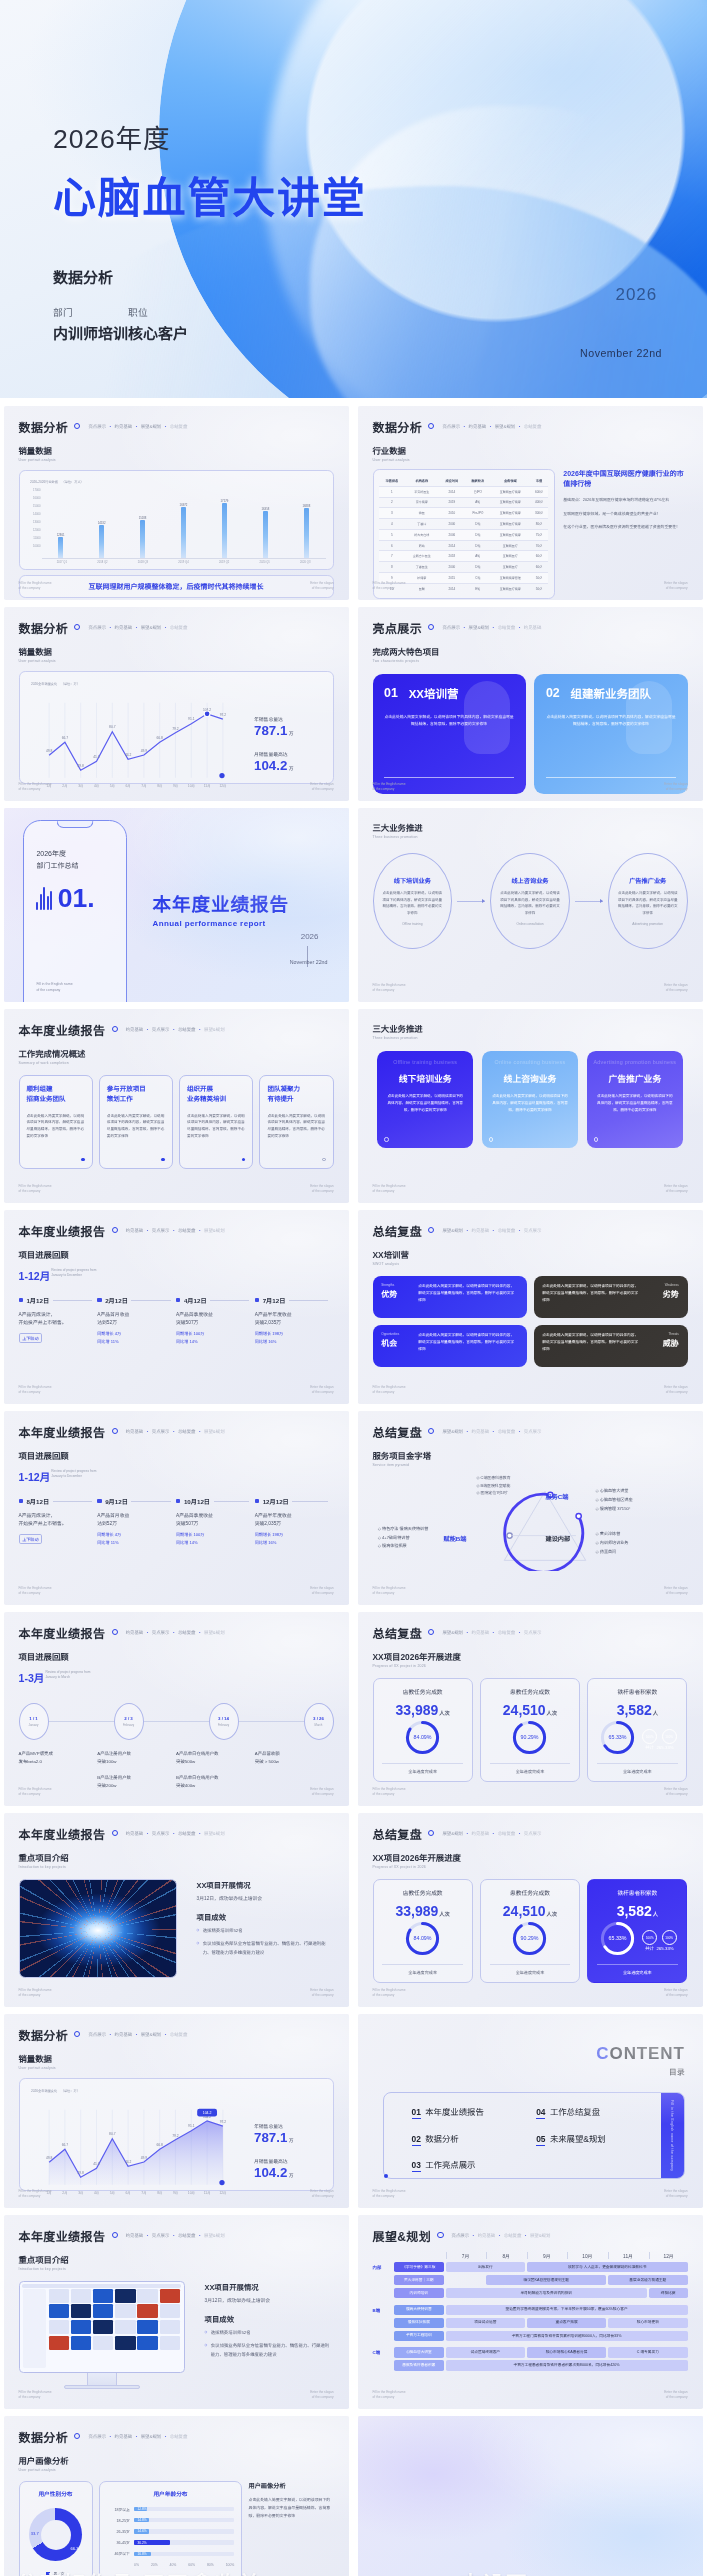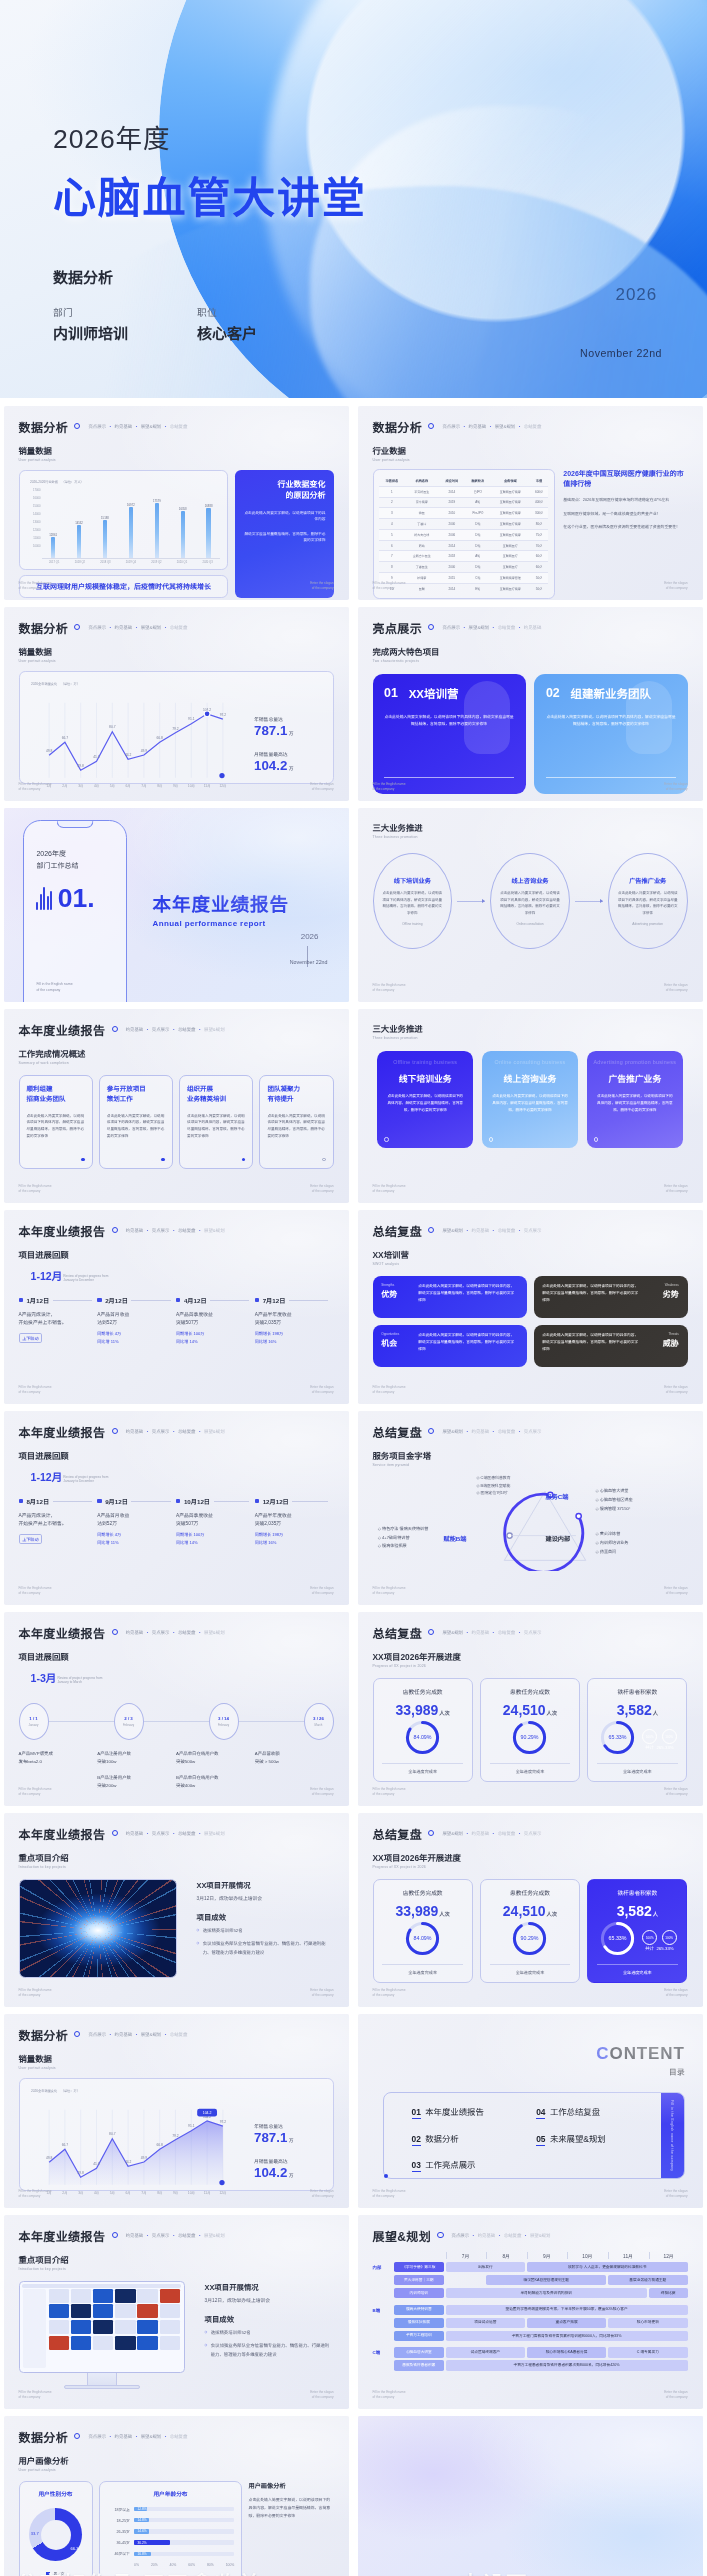--- a/index.html
+++ b/index.html
@@ -49,21 +49,21 @@
   }
   .cover-inner { position: relative; z-index: 4; padding: 117px 0 0 53px; }
   .cv-year { font-size: 26.5px; letter-spacing: 0.9px; color: #2c3140; font-weight: 400; }
   .cv-title {
     margin-top: 7px; font-size: 43px; font-weight: 800; letter-spacing: 1.8px;
     color: #2244ee; text-shadow: 0 1.8px 8.8px rgba(255,255,255,.85);
   }
   .cv-meta { margin-top: 41px; }
   .cv-lbl { font-size: 9.7px; color: #5c6475; letter-spacing: 0.4px; }
   .cv-val { font-size: 15px; font-weight: 700; color: #252a37; margin-top: 3.5px; }
-  .cv-row2 { display: flex; gap: 69px; margin-top: 17.7px; }
+  .cv-row2 { display: flex; margin-top: 17.7px; }
   .cv-2026 {
     position: absolute; right: 51px; top: 285px; z-index: 5;
     font-size: 17px; color: #1e3a6e; opacity: .72; letter-spacing: 0.9px;
   }
   .cv-date {
     position: absolute; right: 46px; top: 347px; z-index: 5;
     font-size: 10.6px; color: #24355c; letter-spacing: 0.5px;
   }
 
   
@@ -141,21 +141,21 @@
   .lc-flex { display: flex; gap: 7px; margin-top: 8px; align-items: stretch; }
   .lc-kpi { width: 74px; display: flex; flex-direction: column; justify-content: center; gap: 11.5px; padding-left: 3.5px; }
   .kpi-l { font-size: 4.8px; color: #50576c; }
   .kpi-v { font-size: 13.3px; font-weight: 800; color: #3644e3; margin-top: 0.9px; }
   .kpi-v em { font-style: normal; font-size: 4.4px; color: #6a7086; margin-left: 1.8px; }
 
   
   .hl2 { display: flex; gap: 8.8px; margin-top: 10.6px; }
   .hl-card { flex: 1; height: 120px; border-radius: 9.7px; padding: 10.6px 11.5px; position: relative; overflow: hidden; color: #fff; }
   .hl-a { background: linear-gradient(145deg, #2f1fe8 0%, #3a2ef0 60%, #4738f2 100%); }
-  .hl-b { background: linear-gradient(145deg, #5fa3f5 0%, #74b3f8 55%, #8cc3fa 100%); border-radius: 11px; }
+  .hl-b { background: linear-gradient(145deg, #5fa3f5 0%, #74b3f8 55%, #8cc3fa 100%); }
   .hl-card .num { font-size: 12.4px; font-weight: 800; display: inline-block; vertical-align: middle; }
   .hl-card .nm { font-size: 11.5px; font-weight: 800; margin-left: 7px; display: inline-block; vertical-align: middle; }
   .hl-card p { font-size: 3.8px; line-height: 1.95; margin-top: 12.4px; text-align: center; opacity: .94; }
   .hl-card .rule { position: absolute; left: 11.5px; right: 11.5px; bottom: 16px; height: 0.9px; background: rgba(255,255,255,.6); }
   .blob { position: absolute; right: 16px; top: 7px; width: 46px; height: 73px; border-radius: 23px 23px 16px 16px;
           background: rgba(255,255,255,.14); }
 
   
   .sec {
     position: absolute; inset: 0;
@@ -207,21 +207,21 @@
   .flow { display: flex; align-items: center; justify-content: center; gap: 5.3px; margin-top: 14px; }
   .ell { width: 85px; height: 96px; border: 0.9px solid #a9b2ea; border-radius: 50%;
          display: flex; flex-direction: column; align-items: center; justify-content: center; text-align: center; padding: 0 8.8px; }
   .ell h5 { font-size: 6.2px; font-weight: 800; color: #2f41e8; }
   .ell p { font-size: 3.5px; line-height: 1.85; color: #5d6479; margin-top: 5.3px; }
   .ell .en { font-size: 3.2px; color: #9aa0b2; margin-top: 6.2px; }
   .arr { width: 30px; height: 0.9px; background: #b2bae9; position: relative; }
   .arr::after { content: ""; position: absolute; right: 0; top: -1.8px; border-left: 3.5px solid #7b86dd; border-top: 2.2px solid transparent; border-bottom: 2.2px solid transparent; }
 
   
-  .tl-title { margin-top: 8px; display: flex; align-items: flex-end; gap: 1px; margin-left: 12px; }
+  .tl-title { margin-top: 8px; display: flex; align-items: flex-start; gap: 1px; }
   .tl-title .mon { font-size: 10.6px; font-weight: 800; color: #3644e3; }
   .tl-title .sm { font-size: 3.2px; color: #9aa0b2; line-height: 1.5; }
   .tl { display: flex; margin-top: 12.4px; }
   .tl .it { flex: 1; position: relative; padding-right: 5.3px; }
   .tl .it .bulletrow { display: flex; align-items: center; gap: 3.5px; }
   .tl .it .bl { width: 4.4px; height: 4.4px; border-radius: 0.9px; background: #3f4de8; flex: 0 0 auto; }
   .tl .it .dt { font-size: 6.2px; font-weight: 700; color: #2c3243; }
   .tl .it .ln { flex: 1; height: 0.9px; background: #c6cbe6; }
   .tl .it p { font-size: 4.8px; color: #4a5166; line-height: 1.7; margin-top: 6.2px; }
   .tl .it .tag { display: inline-block; margin-top: 3.5px; font-size: 4.1px; color: #3644e3; border: 0.9px solid #aab3ea; border-radius: 1.8px; padding: 0.9px 2.7px; }
@@ -488,26 +488,20 @@
                   <div style="flex:1;text-align:center" class="bx">2017 Q1</div>
                   <div style="flex:1;text-align:center" class="bx">2018 Q2</div>
                   <div style="flex:1;text-align:center" class="bx">2018 Q3</div>
                   <div style="flex:1;text-align:center" class="bx">2019 Q4</div>
                   <div style="flex:1;text-align:center" class="bx">2019 Q2</div>
                   <div style="flex:1;text-align:center" class="bx">2020 Q1</div>
                   <div style="flex:1;text-align:center" class="bx">2020 Q3</div>
                 </div>
             </div>
             <div class="panel banner">互联网理财用户规模整体稳定，后疫情时代其将持续增长</div>
-          </div>
-          <div class="side-note accent">
-            <h4 style="white-space:pre-line">行业数据变化
-的原因分析</h4>
-            <p>点击此处输入简要文字解说，以说明该项目下的具体内容</p>
-            <p>解说文字应当尽量概括精炼，言简意赅，删除不必要的文字修饰</p>
           </div>
         </div>
         <div class="sl-foot">
           <div style="white-space:pre-line">Fill in the English name
 of the company</div>
           <div class="r" style="white-space:pre-line">Enter the slogan
 of the company</div>
         </div>
       </div>
     </div>

